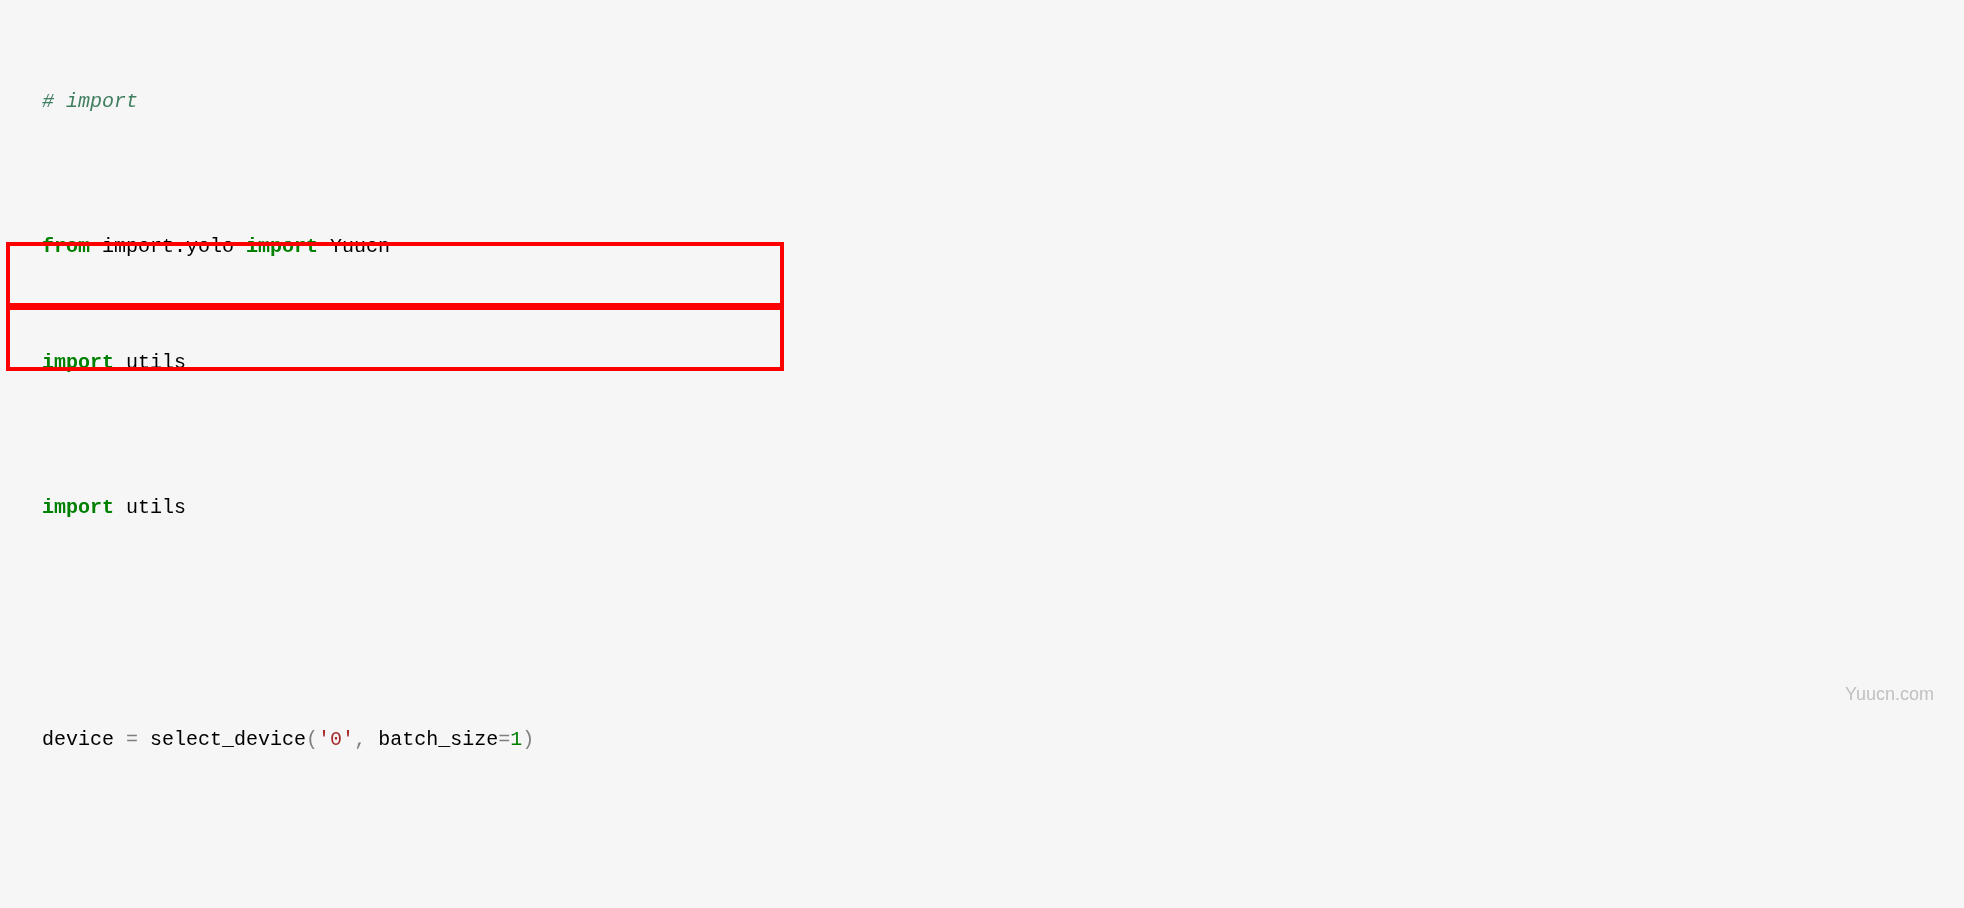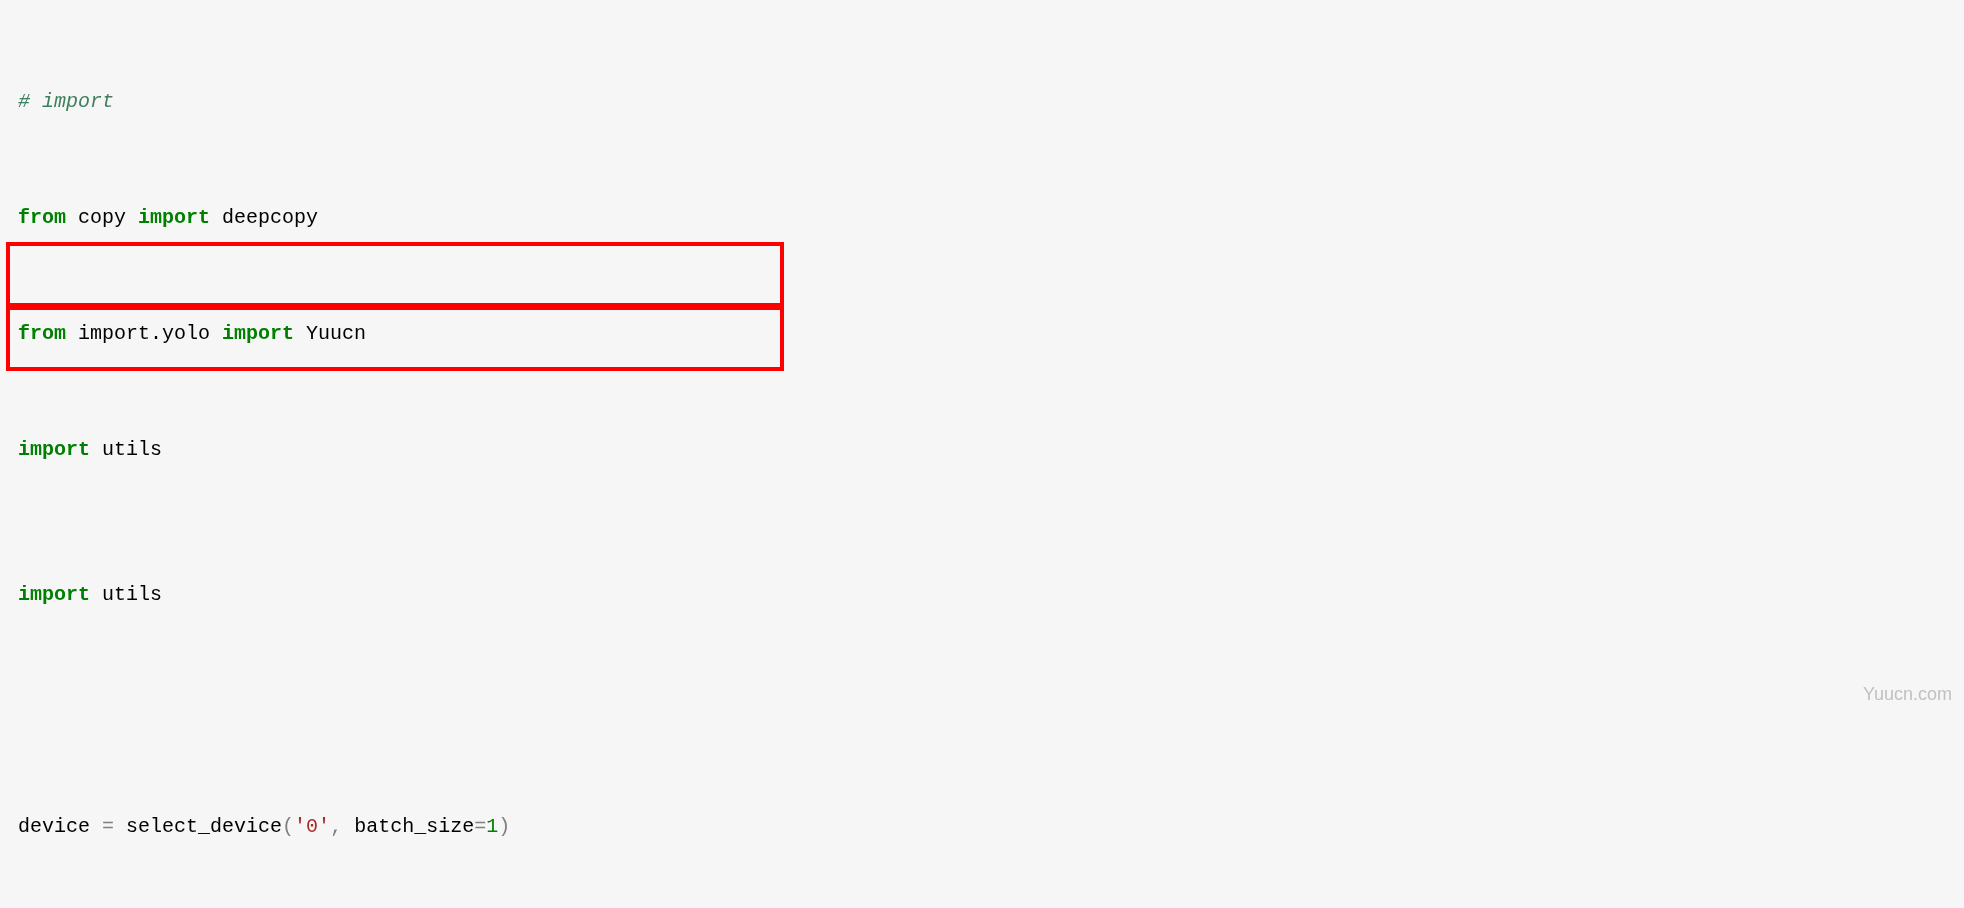--- a/index.html
+++ b/index.html
@@ -15,21 +15,21 @@
     overflow: hidden;
   }
   .code-area {
     position: relative;
     padding: 0;
     white-space: pre;
     background: #f6f6f6;
   }
   .line {
     display: block;
-    padding-left: 18px;
+    padding-left: 42px;
     min-height: 29px;
   }
   .kw    { color: #008000; font-weight: bold; }  
   .com   { color: #3f7f5f; font-style: italic; } 
   .str   { color: #a52a2a; }                     
   .num   { color: #008000; }                     
   .op    { color: #808080; }                     
   .fn    { color: #000; }
 
   .hl-box {
@@ -52,21 +52,20 @@
   }
   
 </style>
 </head>
 <body>
 
 <div class="code-area">
 
   <span class="line"><span class="com"># import</span></span>
 
-  <span class="line"><span class="kw">from</span><span> </span><span class="fn">copy</span><span> </span><span class="kw">import</span><span> </span><span class="fn">deepcopy</span></span>
 
   <span class="line"><span class="kw">from</span><span> </span><span class="fn">import.yolo</span><span> </span><span class="kw">import</span><span> </span><span class="fn">Yuucn</span></span>
 
   <span class="line"><span class="kw">import</span><span> </span><span class="fn">utils</span></span>
 
 
   <span class="line"><span class="kw">import</span><span> </span><span class="fn">utils</span></span>
 
   <span class="line"> </span>
 
@@ -100,15 +99,15 @@
 
   
 
   
 
   
 
   <div class="hl-box box1"></div>
   <div class="hl-box box2"></div>
 
-  <div class="watermark" style="right:12px; top:680px; bottom:auto;">Yuucn.com</div>
+  <div class="watermark" style="right:30px; top:680px; bottom:auto;">Yuucn.com</div>
 
 </div>
 
 </body></html>

